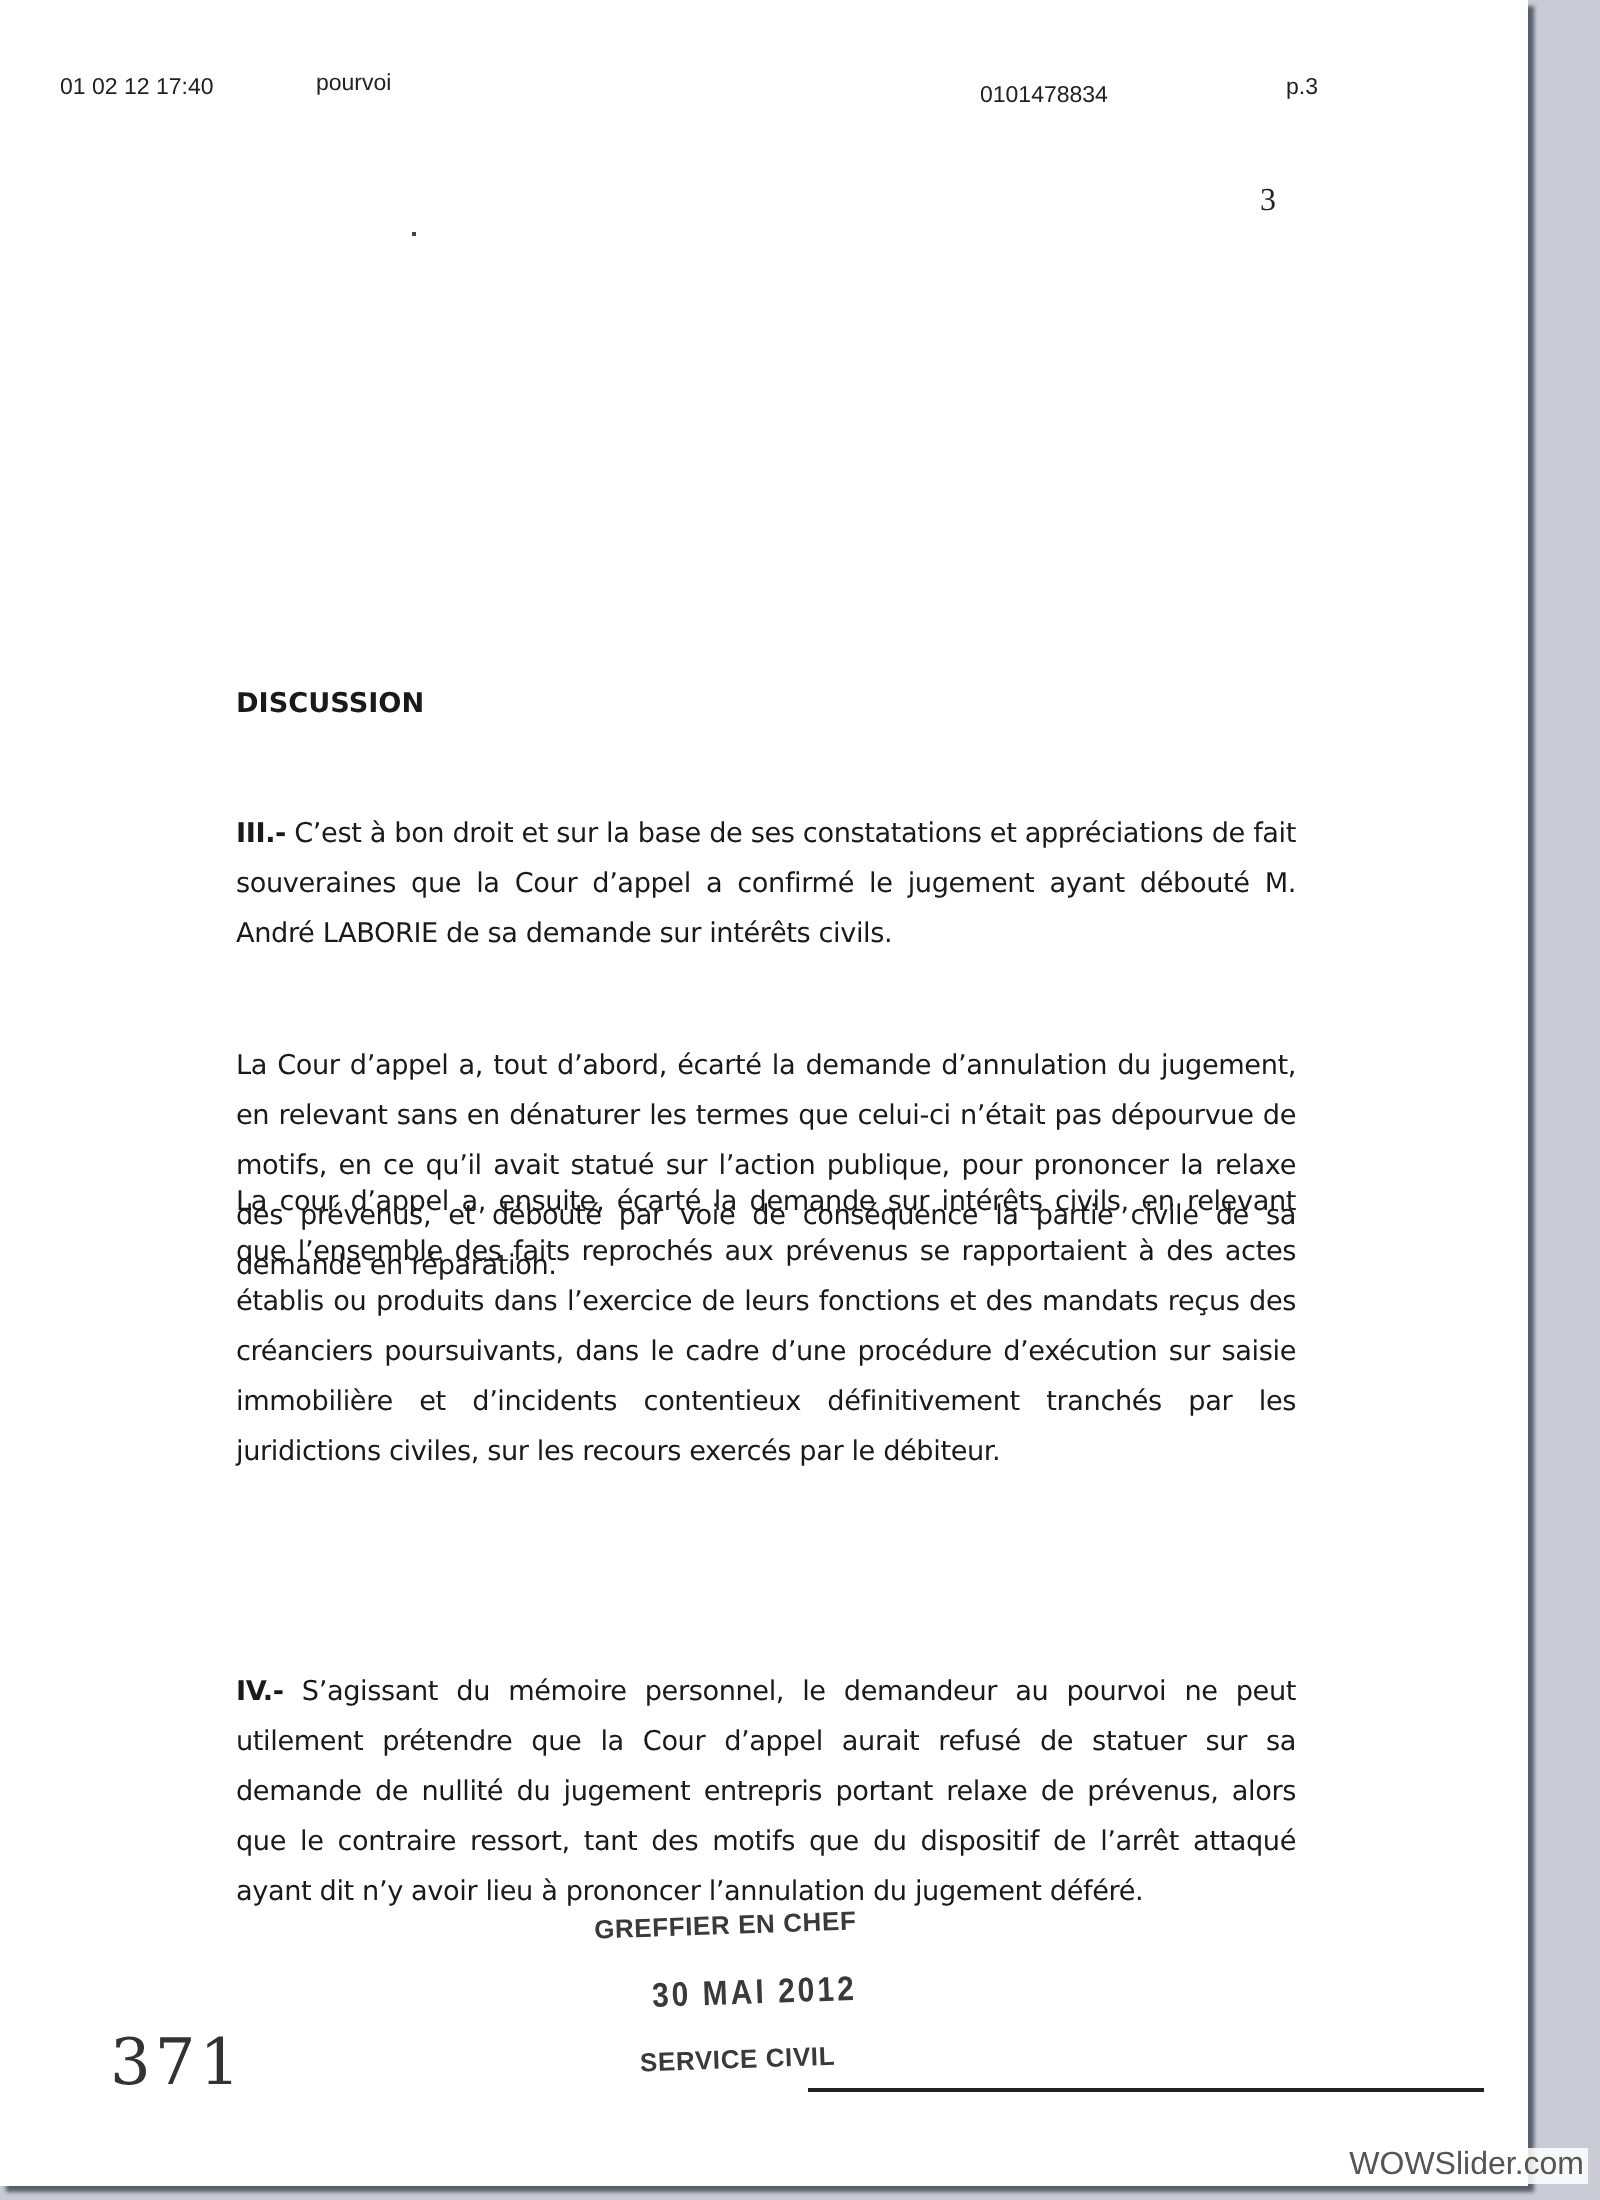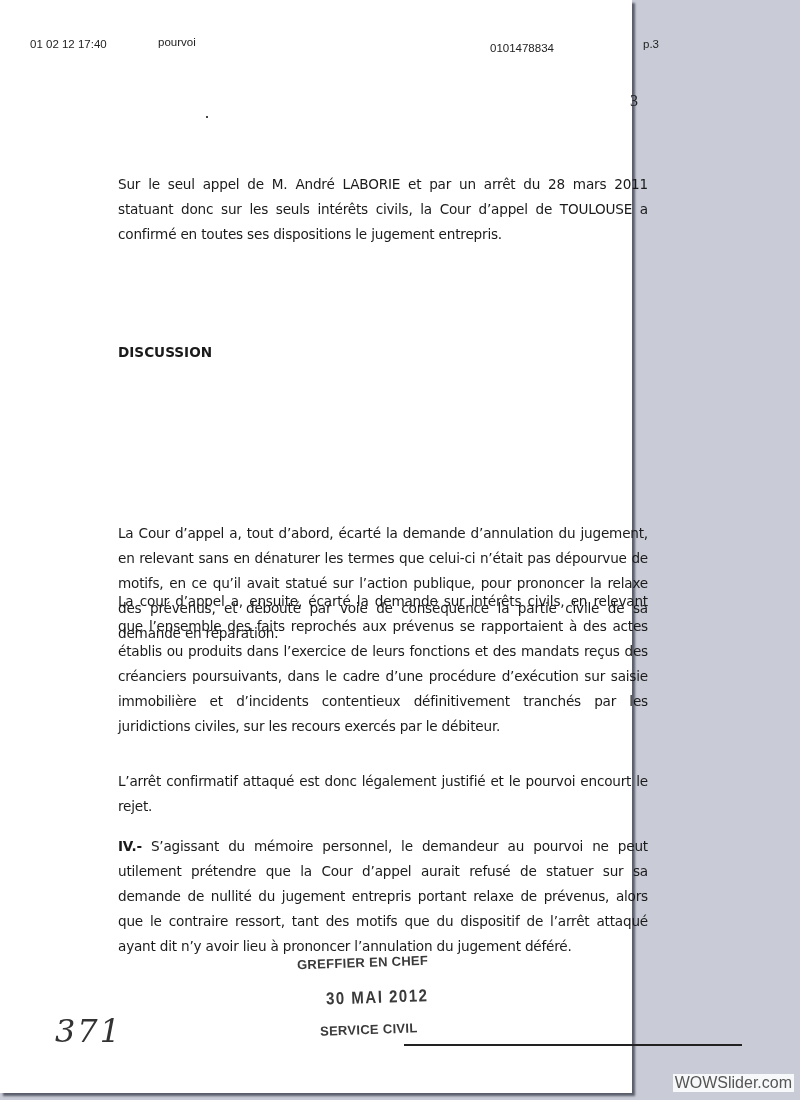--- a/index.html
+++ b/index.html
@@ -1,21 +1,21 @@
 <!DOCTYPE html>
 <html><head>
 <meta charset="utf-8">
 <style>
   html, body { margin: 0; padding: 0; }
   body {
     width: 800px; height: 1100px; position: relative; overflow: hidden;
     background: #c9ccd6;
   }
   .page {
-    position: absolute; left: 0; top: 0; width: 632px; height: 1093px;
+    position: absolute; left: 0; top: 0; width: 764px; height: 1093px;
     background: #ffffff;
     box-shadow: 3px 3px 2px #5a5e6b;
   }
   .fax {
     position: absolute; top: 38px;
     font-family: "Liberation Sans", sans-serif; font-size: 11.5px; color: #222;
   }
   .pagenum {
     position: absolute; left: 630px; top: 92px;
     font-family: "Liberation Serif", serif; font-size: 16px; color: #222;
@@ -32,21 +32,21 @@
     font-family: "DejaVu Sans", sans-serif; font-weight: bold; font-size: 13.6px;
     color: #1a1a1a;
   }
   .num { font-weight: bold; }
   .stamp {
     position: absolute; font-family: "Liberation Sans", sans-serif; font-weight: bold;
     color: #3a3a3a; font-size: 13px; letter-spacing: 0.3px;
   }
   .handnum {
     position: absolute; left: 55px; top: 1012px;
-    font-family: "DejaVu Serif", serif; font-size: 32px; color: #333; font-style: italic;
+    font-family: "DejaVu Serif", serif; font-size: 32px; color: #333; 
     font-weight: 300; letter-spacing: 2px;
   }
   .rule {
     position: absolute; left: 404px; top: 1044px; width: 338px; height: 2px; background: #222;
   }
   .watermark {
     position: absolute; right: 6px; bottom: 8px;
     font-family: "Liberation Sans", sans-serif; font-size: 16px; color: #555;
     background: rgba(255,255,255,0.85); padding: 0 2px;
   }
@@ -57,34 +57,31 @@
 <div class="page">
 
   <span class="fax" style="left:30px">01 02 12 17:40</span>
   <span class="fax" style="left:158px; top:36px">pourvoi</span>
   <span class="fax" style="left:490px; top:42px">0101478834</span>
   <span class="fax" style="left:643px; top:38px">p.3</span>
 
   <span class="pagenum">3</span>
   <span class="dot"></span>
 
-  <div class="body" style="top:172px">
-    <p>Sur le seul appel de M. André LABORIE et par un arrêt du 28 mars 2011 statuant donc sur les seuls intérêts civils, la Cour d’appel de TOULOUSE a confirmé en toutes ses dispositions le jugement entrepris.</p>
-  </div>
 
   <div class="heading">DISCUSSION</div>
 
+  <div class="body" style="top:405px">
+    <p><span class="num">III.-</span><span> C’est à bon droit et sur la base de ses constatations et appréciations de fait souveraines que la Cour d’appel a confirmé le jugement ayant débouté M. André LABORIE de sa demande sur intérêts civils.</span></p>
+  </div>
   <div class="body" style="top:521px">
     <p>La Cour d’appel a, tout d’abord, écarté la demande d’annulation du jugement, en relevant sans en dénaturer les termes que celui-ci n’était pas dépourvue de motifs, en ce qu’il avait statué sur l’action publique, pour prononcer la relaxe des prévenus, et débouté par voie de conséquence la partie civile de sa demande en réparation.</p>
   </div>
   <div class="body" style="top:589px">
     <p>La cour d’appel a, ensuite, écarté la demande sur intérêts civils, en relevant que l’ensemble des faits reprochés aux prévenus se rapportaient à des actes établis ou produits dans l’exercice de leurs fonctions et des mandats reçus des créanciers poursuivants, dans le cadre d’une procédure d’exécution sur saisie immobilière et d’incidents contentieux définitivement tranchés par les juridictions civiles, sur les recours exercés par le débiteur.</p>
-  </div>
-  <div class="body" style="top:769px">
-    <p>L’arrêt confirmatif attaqué est donc légalement justifié et le pourvoi encourt le rejet.</p>
   </div>
   <div class="body" style="top:834px">
     <p><span class="num">IV.-</span><span> S’agissant du mémoire personnel, le demandeur au pourvoi ne peut utilement prétendre que la Cour d’appel aurait refusé de statuer sur sa demande de nullité du jugement entrepris portant relaxe de prévenus, alors que le contraire ressort, tant des motifs que du dispositif de l’arrêt attaqué ayant dit n’y avoir lieu à prononcer l’annulation du jugement déféré.</span></p>
   </div>
 
   <div class="stamp" style="left:297px; top:955px; transform:rotate(-2deg)">GREFFIER EN CHEF</div>
   <div class="stamp" style="left:326px; top:988px; font-size:15px; letter-spacing:1.5px; transform:rotate(-2deg) scaleY(1.15)">30 MAI 2012</div>
   <div class="stamp" style="left:320px; top:1022px; transform:rotate(-2deg)">SERVICE CIVIL</div>
 
   <div class="handnum">371</div>

